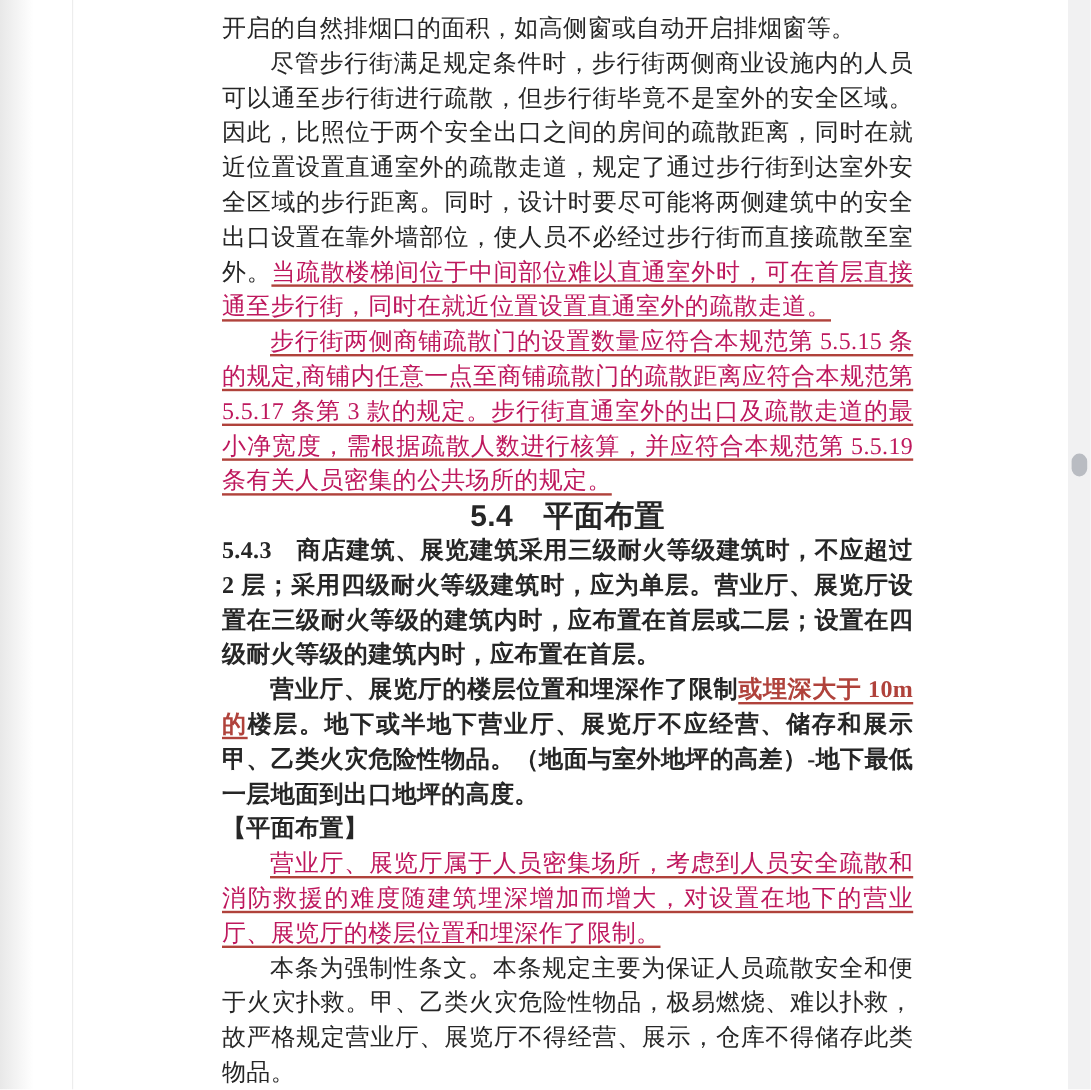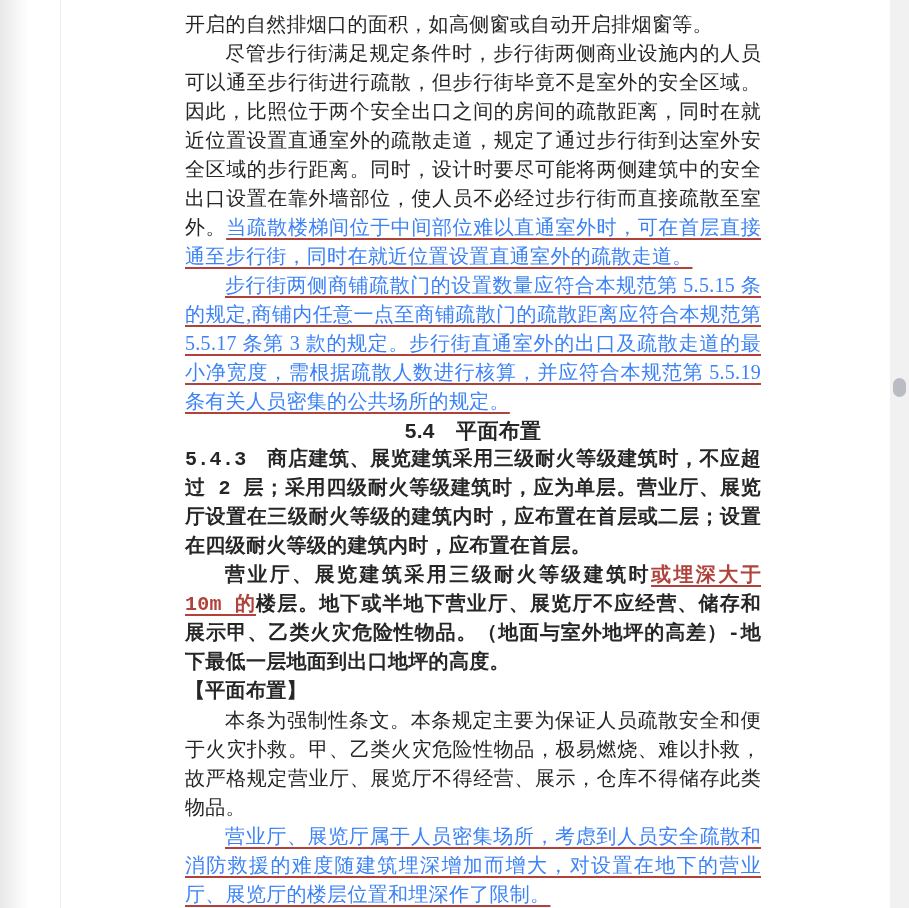--- a/index.html
+++ b/index.html
@@ -27,31 +27,31 @@
   .content{
     position:absolute;left:172px;top:10px;width:576px;
     color:#262626;font-size:20px;line-height:29px;
     text-align:justify;letter-spacing:0.3px;margin-left:13px;
   }
   .content p{margin:0;}
   .serif,.serif-indent,.serif-list{
     font-family:"Liberation Serif","DejaVu Serif",serif;font-weight:normal;
   }
   .sans-bold,.sans-bold-indent{
-    font-family:Liberation Mono, monospace;font-weight:bold;
+    font-family:Liberation Serif, serif;font-weight:bold;
   }
   .serif-indent,.sans-bold-indent{text-indent:2em;}
   .heading{
     text-align:center;
     font-family:"Liberation Sans","DejaVu Sans",sans-serif;
-    font-weight:bold;font-size:21px;margin:5px 0 6px;
+    font-weight:bold;font-size:25px;margin:5px 0 6px;
   }
   .run-black{}
   .run-red-u{
-    color:#3b82f6;
+    color:#be185d;
     text-decoration:underline;
     text-decoration-color:#b0423b;
     text-decoration-thickness:1.5px;
     text-underline-offset:4px;
   }
   .run-red-u-bold{
     color:#b0423b;font-weight:bold;
     text-decoration:underline;
     text-decoration-color:#b0423b;
     text-decoration-thickness:1.5px;
@@ -63,21 +63,21 @@
 
 <div class="left-shadow"></div>
 <div class="page-edge"></div>
 
 <div class="content">
     <p class="serif"><span class="run-black">开启的自然排烟口的面积，如高侧窗或自动开启排烟窗等。</span></p>
     <p class="serif-indent"><span class="run-black">尽管步行街满足规定条件时，步行街两侧商业设施内的人员可以通至步行街进行疏散，但步行街毕竟不是室外的安全区域。因此，比照位于两个安全出口之间的房间的疏散距离，同时在就近位置设置直通室外的疏散走道，规定了通过步行街到达室外安全区域的步行距离。同时，设计时要尽可能将两侧建筑中的安全出口设置在靠外墙部位，使人员不必经过步行街而直接疏散至室外。</span><span class="run-red-u">当疏散楼梯间位于中间部位难以直通室外时，可在首层直接通至步行街，同时在就近位置设置直通室外的疏散走道。</span></p>
     <p class="serif-indent"><span class="run-red-u">步行街两侧商铺疏散门的设置数量应符合本规范第 5.5.15 条的规定,商铺内任意一点至商铺疏散门的疏散距离应符合本规范第 5.5.17 条第 3 款的规定。步行街直通室外的出口及疏散走道的最小净宽度，需根据疏散人数进行核算，并应符合本规范第 5.5.19 条有关人员密集的公共场所的规定。</span></p>
     <p class="heading"><span class="run-black">5.4　平面布置</span></p>
     <p class="sans-bold"><span class="run-black">5.4.3　商店建筑、展览建筑采用三级耐火等级建筑时，不应超过 2 层；采用四级耐火等级建筑时，应为单层。营业厅、展览厅设置在三级耐火等级的建筑内时，应布置在首层或二层；设置在四级耐火等级的建筑内时，应布置在首层。</span></p>
-    <p class="sans-bold-indent"><span class="run-black">营业厅、展览建筑采用三级耐火等级建筑时</span><span class="run-red-u-bold">或埋深大于 10m 的</span><span class="run-black">楼层。地下或半地下营业厅、展览厅不应经营、储存和展示甲、乙类火灾危险性物品。（地面与室外地坪的高差）-地下最低一层地面到出口地坪的高度。</span></p>
+    <p class="sans-bold-indent"><span class="run-black">营业厅、展览厅的楼层位置和埋深作了限制</span><span class="run-red-u-bold">或埋深大于 10m 的</span><span class="run-black">楼层。地下或半地下营业厅、展览厅不应经营、储存和展示甲、乙类火灾危险性物品。（地面与室外地坪的高差）-地下最低一层地面到出口地坪的高度。</span></p>
     <p class="sans-bold"><span class="run-black">【平面布置】</span></p>
+    <p class="serif-indent"><span class="run-red-u">营业厅、展览厅属于人员密集场所，考虑到人员安全疏散和消防救援的难度随建筑埋深增加而增大，对设置在地下的营业厅、展览厅的楼层位置和埋深作了限制。</span></p>
     <p class="serif-indent"><span class="run-black">本条为强制性条文。本条规定主要为保证人员疏散安全和便于火灾扑救。甲、乙类火灾危险性物品，极易燃烧、难以扑救，故严格规定营业厅、展览厅不得经营、展示，仓库不得储存此类物品。</span></p>
-    <p class="serif-indent"><span class="run-red-u">营业厅、展览厅属于人员密集场所，考虑到人员安全疏散和消防救援的难度随建筑埋深增加而增大，对设置在地下的营业厅、展览厅的楼层位置和埋深作了限制。</span></p>
   </div>
 
 <div class="scroll-track">
   <div class="scroll-thumb"></div>
 </div>
 
 </body></html>

